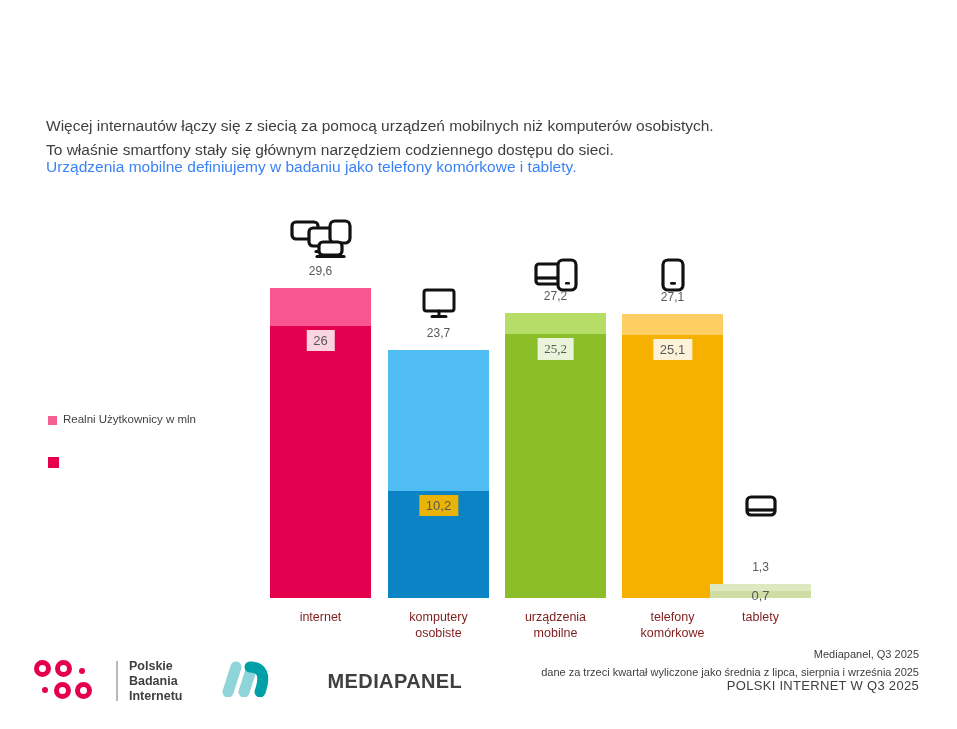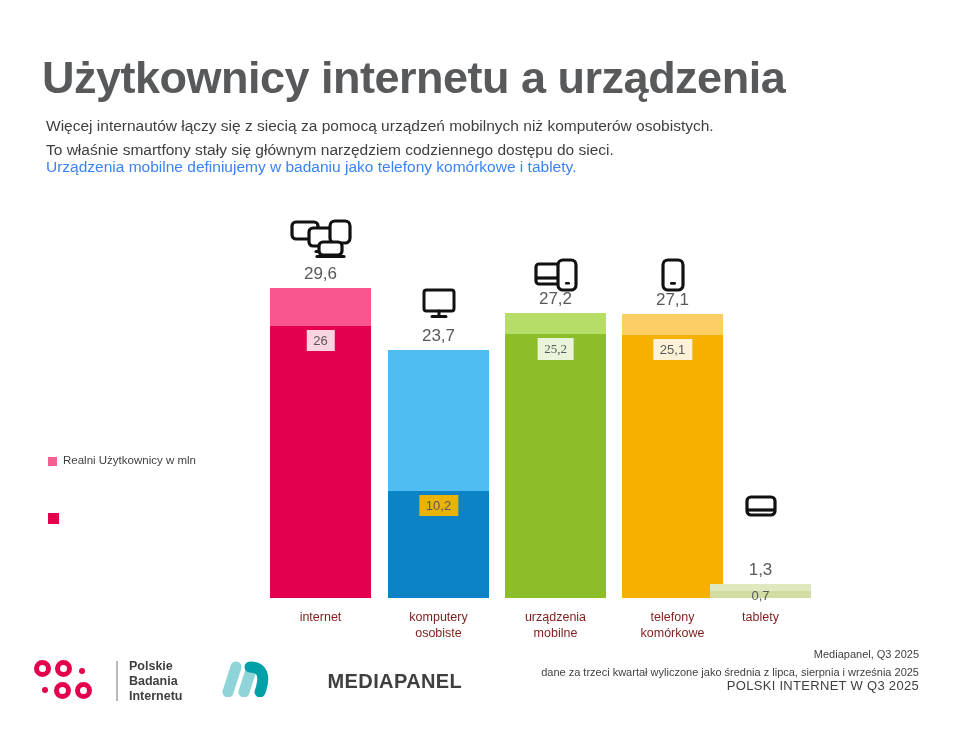--- a/index.html
+++ b/index.html
@@ -23,36 +23,36 @@
     position:absolute;left:46px;top:114px;width:860px;
     font-size:15.5px;line-height:24px;color:#3f3f3f;
   }
   .note{
     position:absolute;left:46px;top:156px;width:860px;
     font-size:15.5px;line-height:22px;color:#3b82f6;
   }
 
   
   .legend{position:absolute;left:48px;top:412px;width:215px;}
-  .legend-row{display:flex;align-items:flex-start;margin-bottom:26px;margin-top:41px;}
+  .legend-row{display:flex;align-items:flex-start;margin-bottom:26px;}
   .legend-swatch{
     width:9px;height:9px;flex:0 0 9px;margin-top:4px;margin-right:6px;
   }
   .legend-text{font-size:11.5px;line-height:15px;color:#3f3f3f;}
   .legend-row.second .legend-swatch{width:11px;height:11px;flex:0 0 11px;margin-right:7px;}
 
   
   .chart{position:absolute;left:0;top:0;width:957px;height:660px;}
   .col{position:absolute;}
   .seg-top{width:100%;}
   .seg-bot{width:100%;position:relative;}
 
   .total-label{
     position:absolute;width:100%;text-align:center;
-    font-size:17px;color:#58595b;
+    font-size:12px;color:#58595b;
   }
   .inner-label{
     position:absolute;left:50%;transform:translateX(-50%);
     font-size:13px;color:#58595b;
     padding:3px 7px;white-space:nowrap;
   }
   .cat-label{
     position:absolute;width:100%;text-align:center;
     font-size:12.5px;line-height:16px;color:#7f1d1d;
     top:609px;
@@ -75,21 +75,20 @@
   .pbi-sep{width:2px;height:40px;background:#b9b9bb;margin:0 11px 0 8px;}
   .pbi-text{font-size:12.5px;font-weight:bold;line-height:15px;color:#3f3f3f;}
   .mp{display:flex;align-items:center;margin-left:38px;gap:42px;}
   .mp-text{font-size:20px;font-weight:bold;letter-spacing:0.4px;color:#3f3f3f;margin-left:9px;}
 </style>
 </head>
 <body>
 
 <div class="page">
 
-  <div class="title">Użytkownicy internetu a urządzenia</div>
 
   <div class="subtitle">
     <div>Więcej internautów łączy się z siecią za pomocą urządzeń mobilnych niż komputerów osobistych.</div>
     <div>To właśnie smartfony stały się głównym narzędziem codziennego dostępu do sieci.</div>
   </div>
 
   <div class="note">Urządzenia mobilne definiujemy w badaniu jako telefony komórkowe i tablety.</div>
 
   <div class="legend">
     <div class="legend-row">

